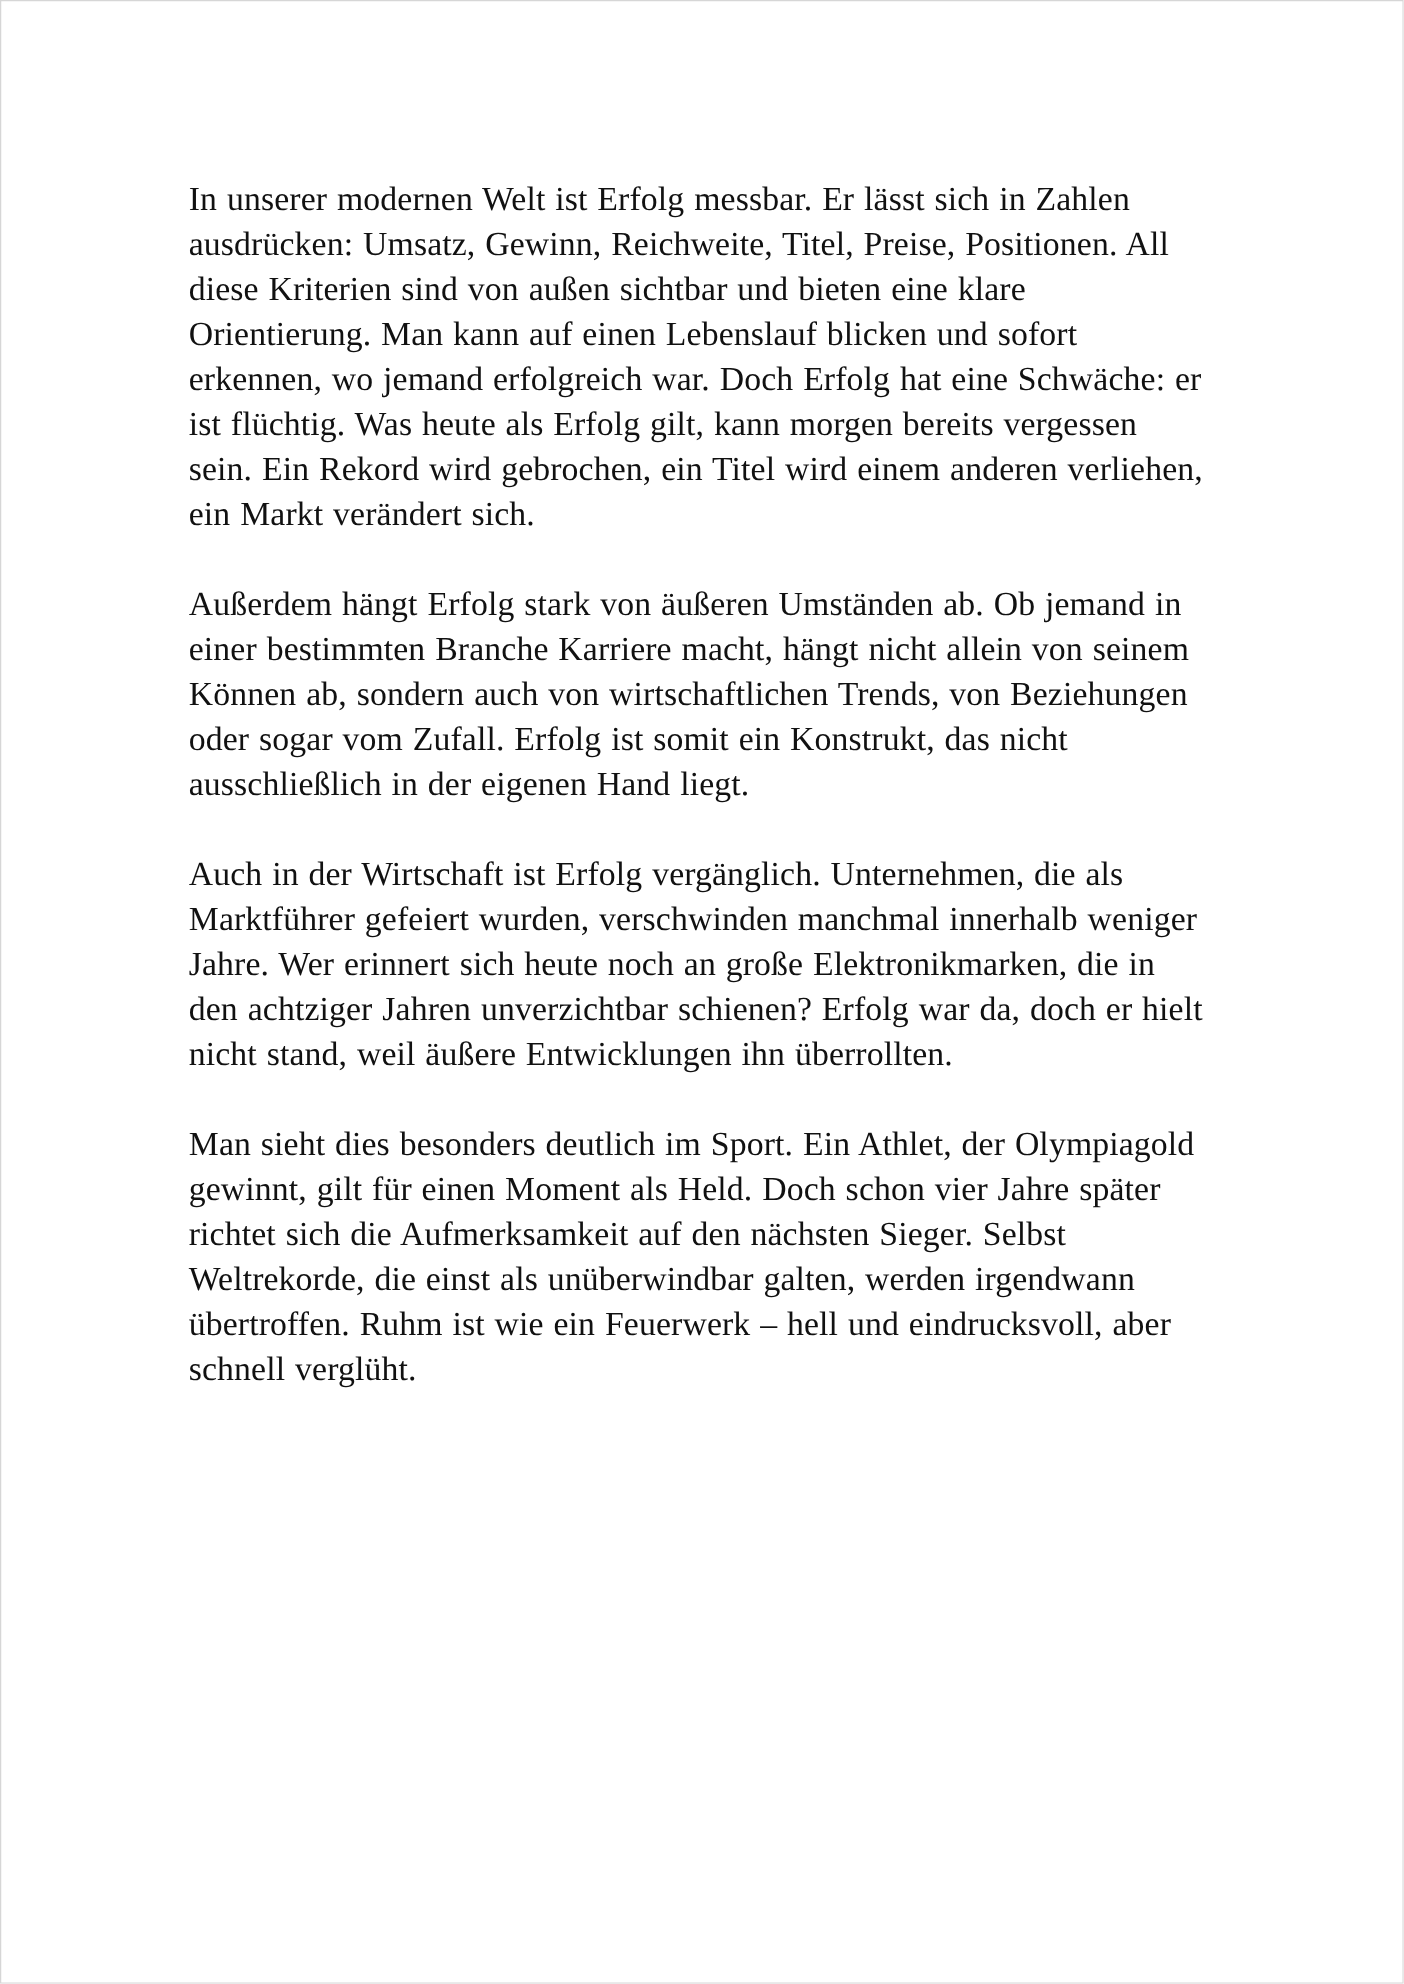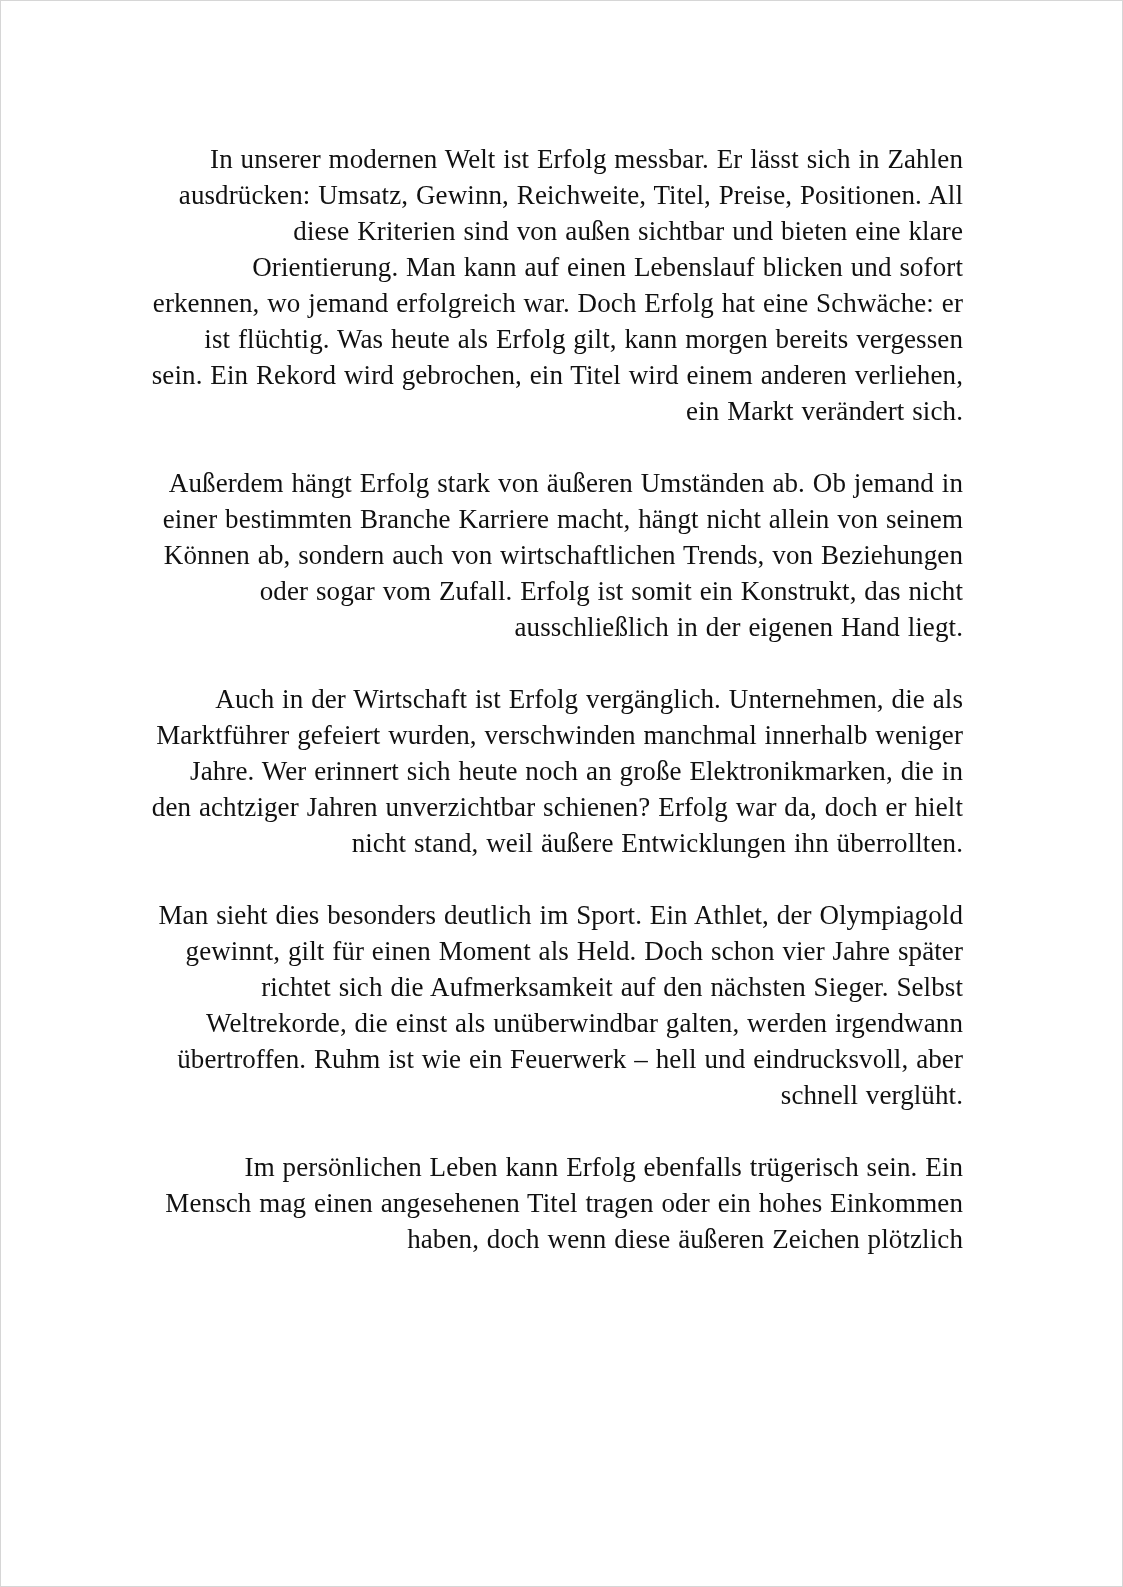--- a/index.html
+++ b/index.html
@@ -24,27 +24,26 @@
     width: 812px;
     color: #111111;
   }
   .text-block p {
     margin: 0 0 36px 0;
     font-size: 27px;
     line-height: 36px;
     font-weight: 400;
     letter-spacing: 0.1px;
     word-spacing: 1px;
-    text-align: right;
+    text-align: left;
   }
 </style>
 </head>
 <body>
 
 <div class="page">
   <div class="text-block">
     <p>In unserer modernen Welt ist Erfolg messbar. Er lässt sich in Zahlen ausdrücken: Umsatz, Gewinn, Reichweite, Titel, Preise, Positionen. All diese Kriterien sind von außen sichtbar und bieten eine klare Orientierung. Man kann auf einen Lebenslauf blicken und sofort erkennen, wo jemand erfolgreich war. Doch Erfolg hat eine Schwäche: er ist flüchtig. Was heute als Erfolg gilt, kann morgen bereits vergessen sein. Ein Rekord wird gebrochen, ein Titel wird einem anderen verliehen, ein Markt verändert sich.</p>
     <p>Außerdem hängt Erfolg stark von äußeren Umständen ab. Ob jemand in einer bestimmten Branche Karriere macht, hängt nicht allein von seinem Können ab, sondern auch von wirtschaftlichen Trends, von Beziehungen oder sogar vom Zufall. Erfolg ist somit ein Konstrukt, das nicht ausschließlich in der eigenen Hand liegt.</p>
     <p>Auch in der Wirtschaft ist Erfolg vergänglich. Unternehmen, die als Marktführer gefeiert wurden, verschwinden manchmal innerhalb weniger Jahre. Wer erinnert sich heute noch an große Elektronikmarken, die in den achtziger Jahren unverzichtbar schienen? Erfolg war da, doch er hielt nicht stand, weil äußere Entwicklungen ihn überrollten.</p>
     <p>Man sieht dies besonders deutlich im Sport. Ein Athlet, der Olympiagold gewinnt, gilt für einen Moment als Held. Doch schon vier Jahre später richtet sich die Aufmerksamkeit auf den nächsten Sieger. Selbst Weltrekorde, die einst als unüberwindbar galten, werden irgendwann übertroffen. Ruhm ist wie ein Feuerwerk – hell und eindrucksvoll, aber schnell verglüht.</p>
-    <p>Im persönlichen Leben kann Erfolg ebenfalls trügerisch sein. Ein Mensch mag einen angesehenen Titel tragen oder ein hohes Einkommen haben, doch wenn diese äußeren Zeichen plötzlich</p>
   </div>
 </div>
 
 </body></html>

